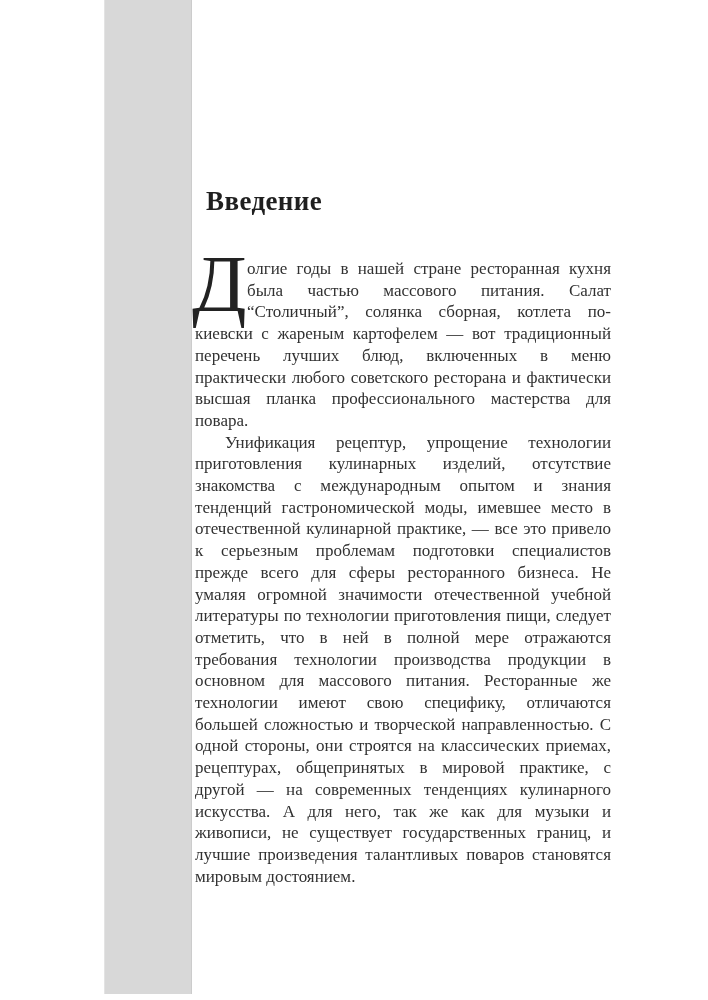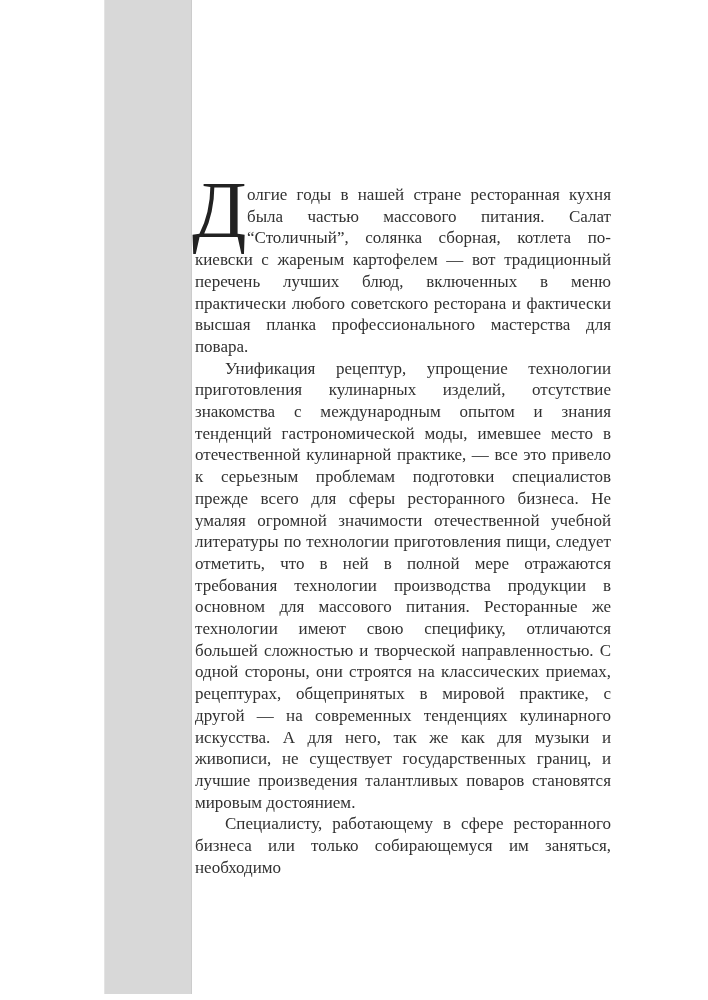--- a/index.html
+++ b/index.html
@@ -74,28 +74,28 @@
 </style>
 </head>
 <body>
 
 <div class="page">
 
   <div class="gutter-strip"></div>
 
   <div class="content">
 
+    <h1 class="chapter-title">Введение</h1>
 
     <div class="body-text">
 
       <p>
         <span class="dropcap-box">
             <span class="glyph">Д</span>
           </span><span>олгие годы в нашей стране ресторанная кухня была частью массового питания. Салат “Столичный”, солянка сборная, котлета по-киевски с жареным картофелем — вот традиционный перечень лучших блюд, включенных в меню практически любого советского ресторана и фактически высшая планка профессионального мастерства для повара.</span>
       </p>
 
       <p class="indented"><span>Унификация рецептур, упрощение технологии приготовления кулинарных изделий, отсутствие знакомства с международным опытом и знания тенденций гастрономической моды, имевшее место в отечественной кулинарной практике, — все это привело к серьезным проблемам подготовки специалистов прежде всего для сферы ресторанного бизнеса. Не умаляя огромной значимости отечественной учебной литературы по технологии приготовления пищи, следует отметить, что в ней в полной мере отражаются требования технологии производства продукции в основном для </span><span class="italic">массового питания</span><span>. Ресторанные же технологии имеют свою специфику, отличаются большей сложностью и творческой направленностью. С одной стороны, они строятся на классических приемах, рецептурах, общепринятых в мировой практике, с другой — на современных тенденциях кулинарного искусства. А для него, так же как для музыки и живописи, не существует государственных границ, и лучшие произведения талантливых поваров становятся мировым достоянием.</span></p>
 
-      <p class="indented"><span>Специалисту, работающему в сфере ресторанного бизнеса или только собирающемуся им заняться, необходимо</span></p>
 
     </div>
   </div>
 </div>
 
 </body></html>

